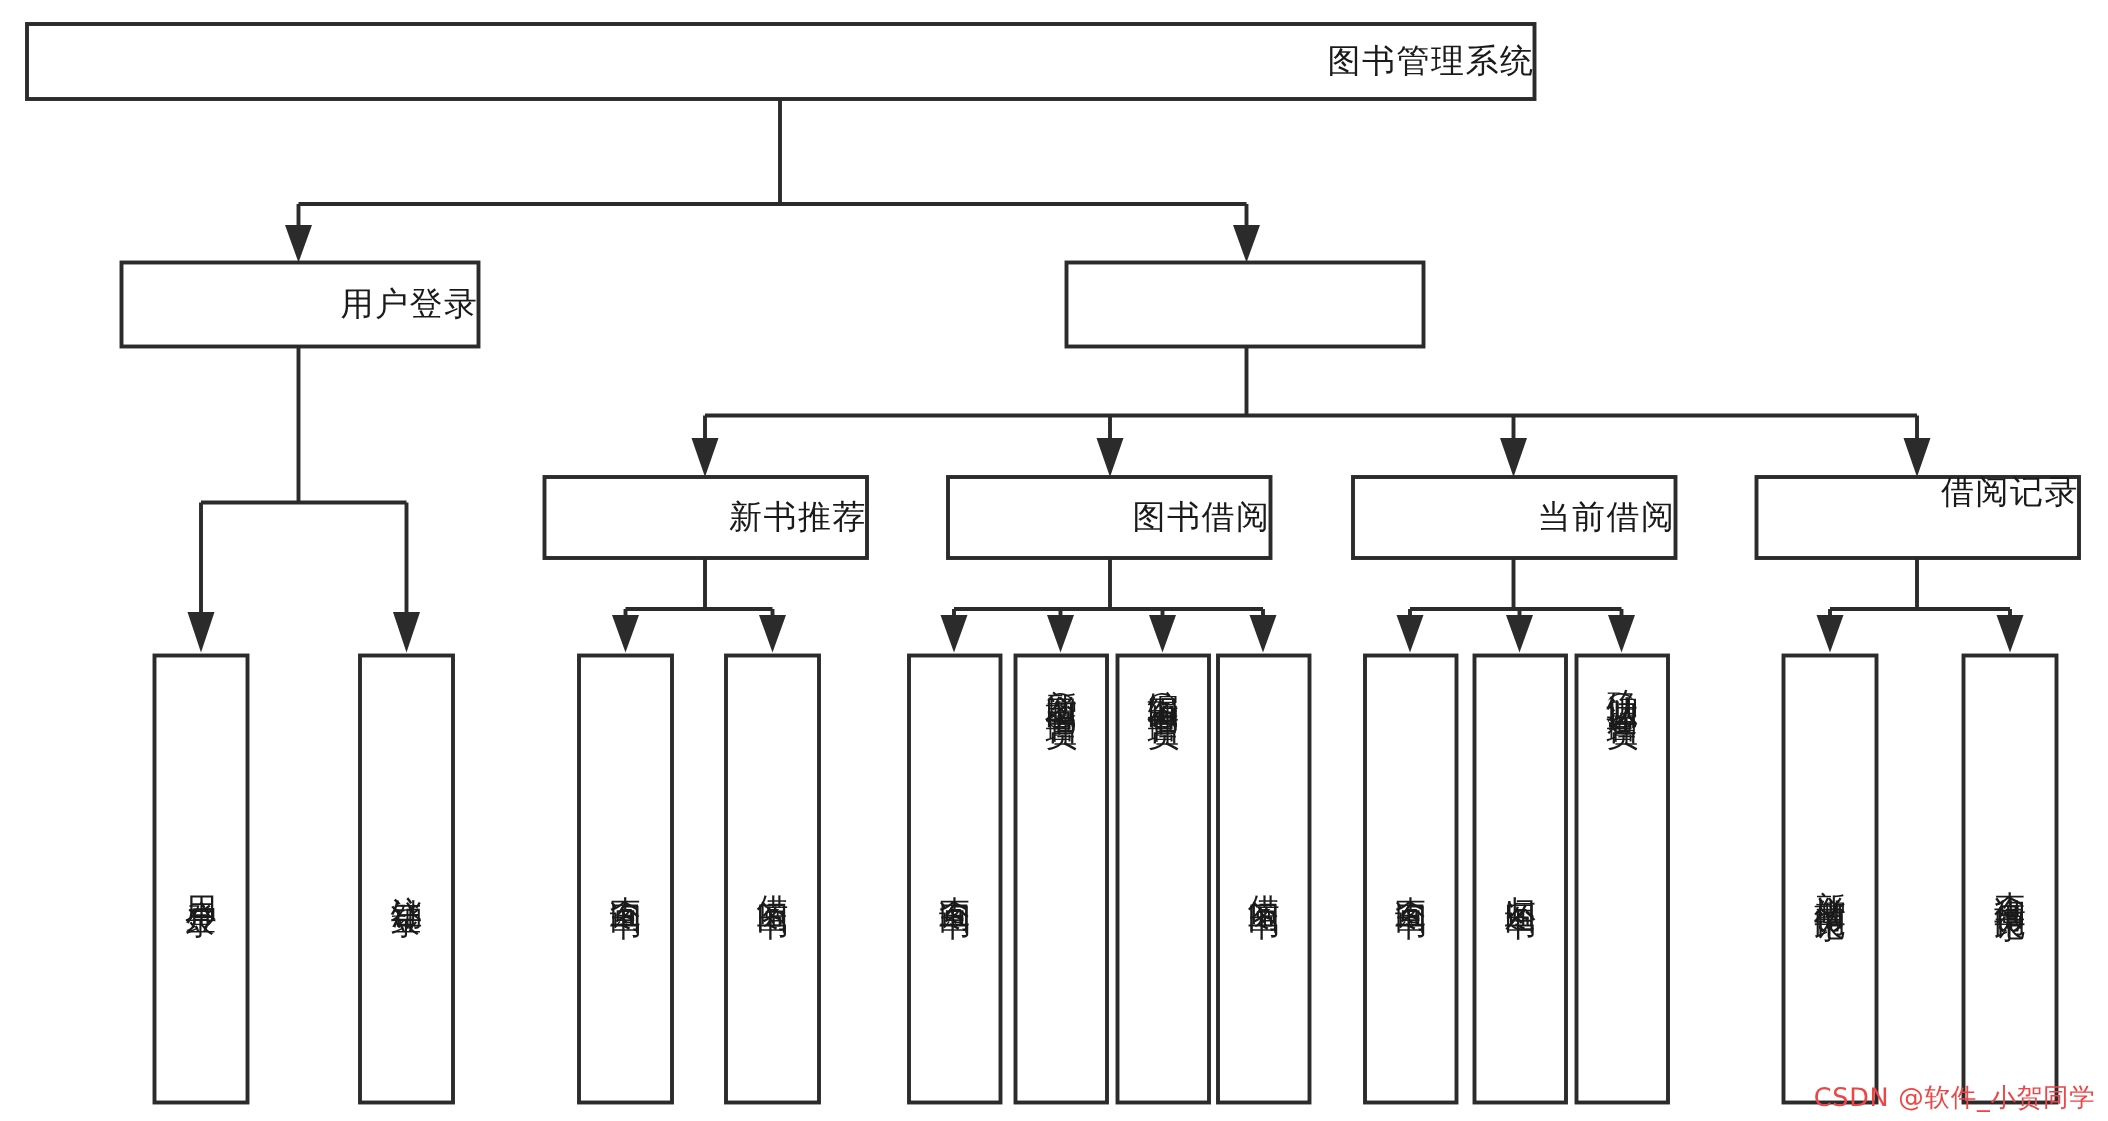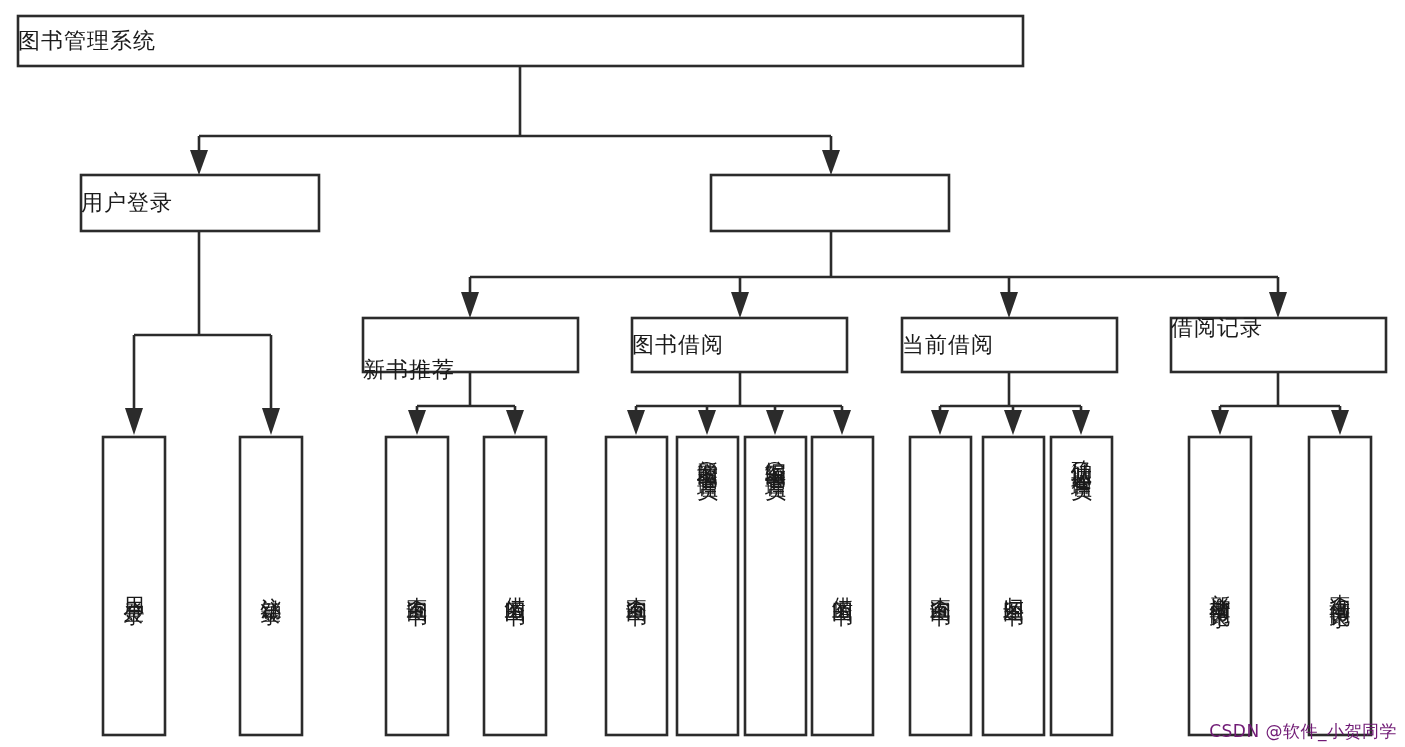--- a/index.html
+++ b/index.html
@@ -55,37 +55,37 @@
     color: #1a1a1a;
     writing-mode: vertical-rl;
     text-orientation: upright;
     letter-spacing: 3px;
     white-space: nowrap;
   }
   .hlabel-box {
     position: absolute;
     display: flex;
     align-items: center;
-    justify-content: flex-start;
+    justify-content: flex-end;
     pointer-events: none;
   }
   .hlabel-text {
     font-family: "DejaVu Sans", "Liberation Sans", sans-serif;
     font-size: 22px;
     color: #1a1a1a;
     white-space: nowrap;
     letter-spacing: 1px;
   }
   #watermark {
     position: absolute;
     right: 8px;
     bottom: 4px;
     font-family: "DejaVu Sans", "Liberation Sans", sans-serif;
     font-size: 17px;
-    color: #701a75;
+    color: #ef4444;
     letter-spacing: 0.5px;
     white-space: nowrap;
     pointer-events: none;
   }
 </style>
 </head>
 <body>
 
 <div id="diagram-root">
 
@@ -195,21 +195,21 @@
   </svg>
 
   <div class="hlabel-box" style="left:18px; top:16px; width:1005px; height:50px;">
     <span class="hlabel-text">图书管理系统</span>
   </div>
 
   <div class="hlabel-box" style="left:81px; top:175px; width:238px; height:56px;">
     <span class="hlabel-text">用户登录</span>
   </div>
 
-  <div class="hlabel-box" style="left:363px; top:318px; width:215px; height:54px;margin-top:25px;">
+  <div class="hlabel-box" style="left:363px; top:318px; width:215px; height:54px;">
     <span class="hlabel-text">新书推荐</span>
   </div>
   <div class="hlabel-box" style="left:902px; top:318px; width:215px; height:54px;">
     <span class="hlabel-text">当前借阅</span>
   </div>
   <div class="hlabel-box" style="left:632px; top:318px; width:215px; height:54px;">
     <span class="hlabel-text">图书借阅</span>
   </div>
   <div class="hlabel-box" style="left:1171px; top:301px; width:215px; height:54px;">
     <span class="hlabel-text">借阅记录</span>

